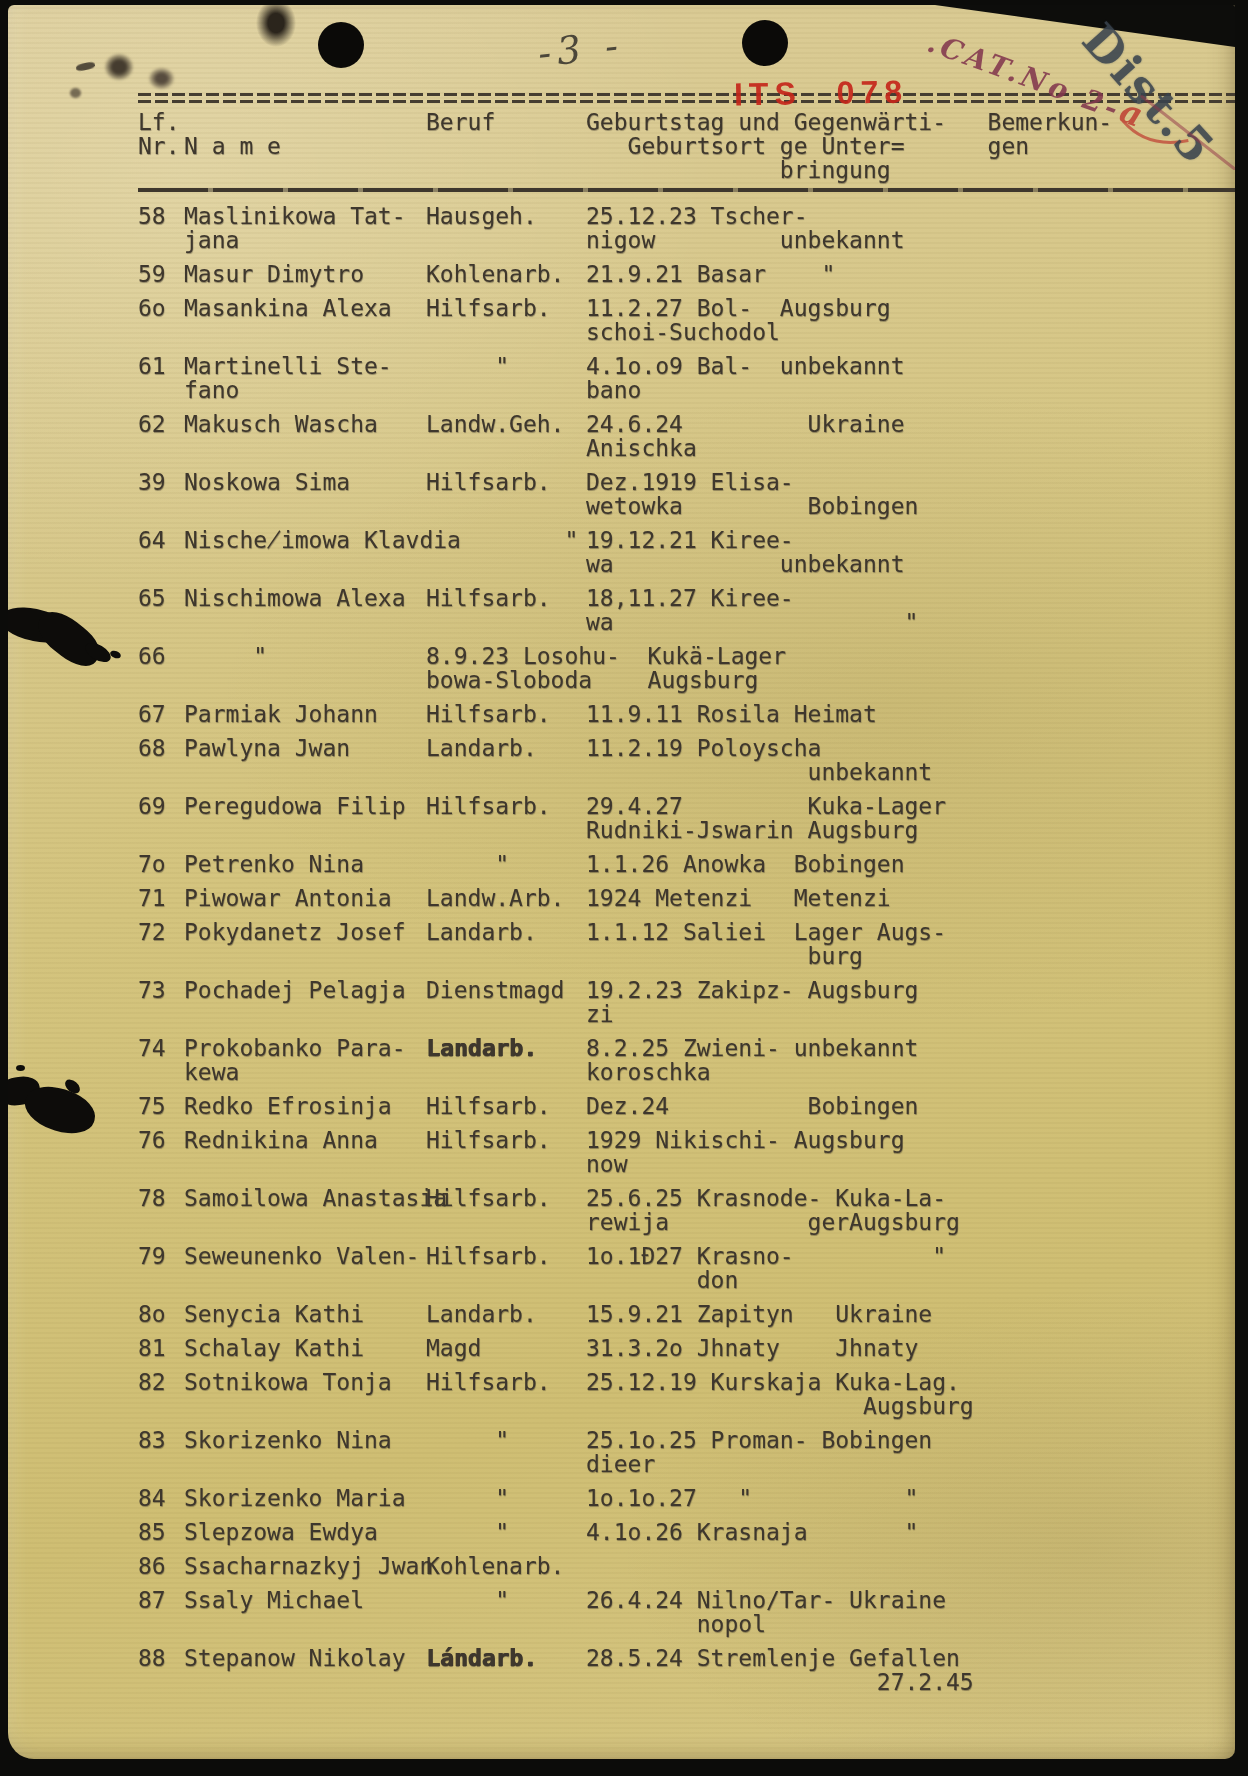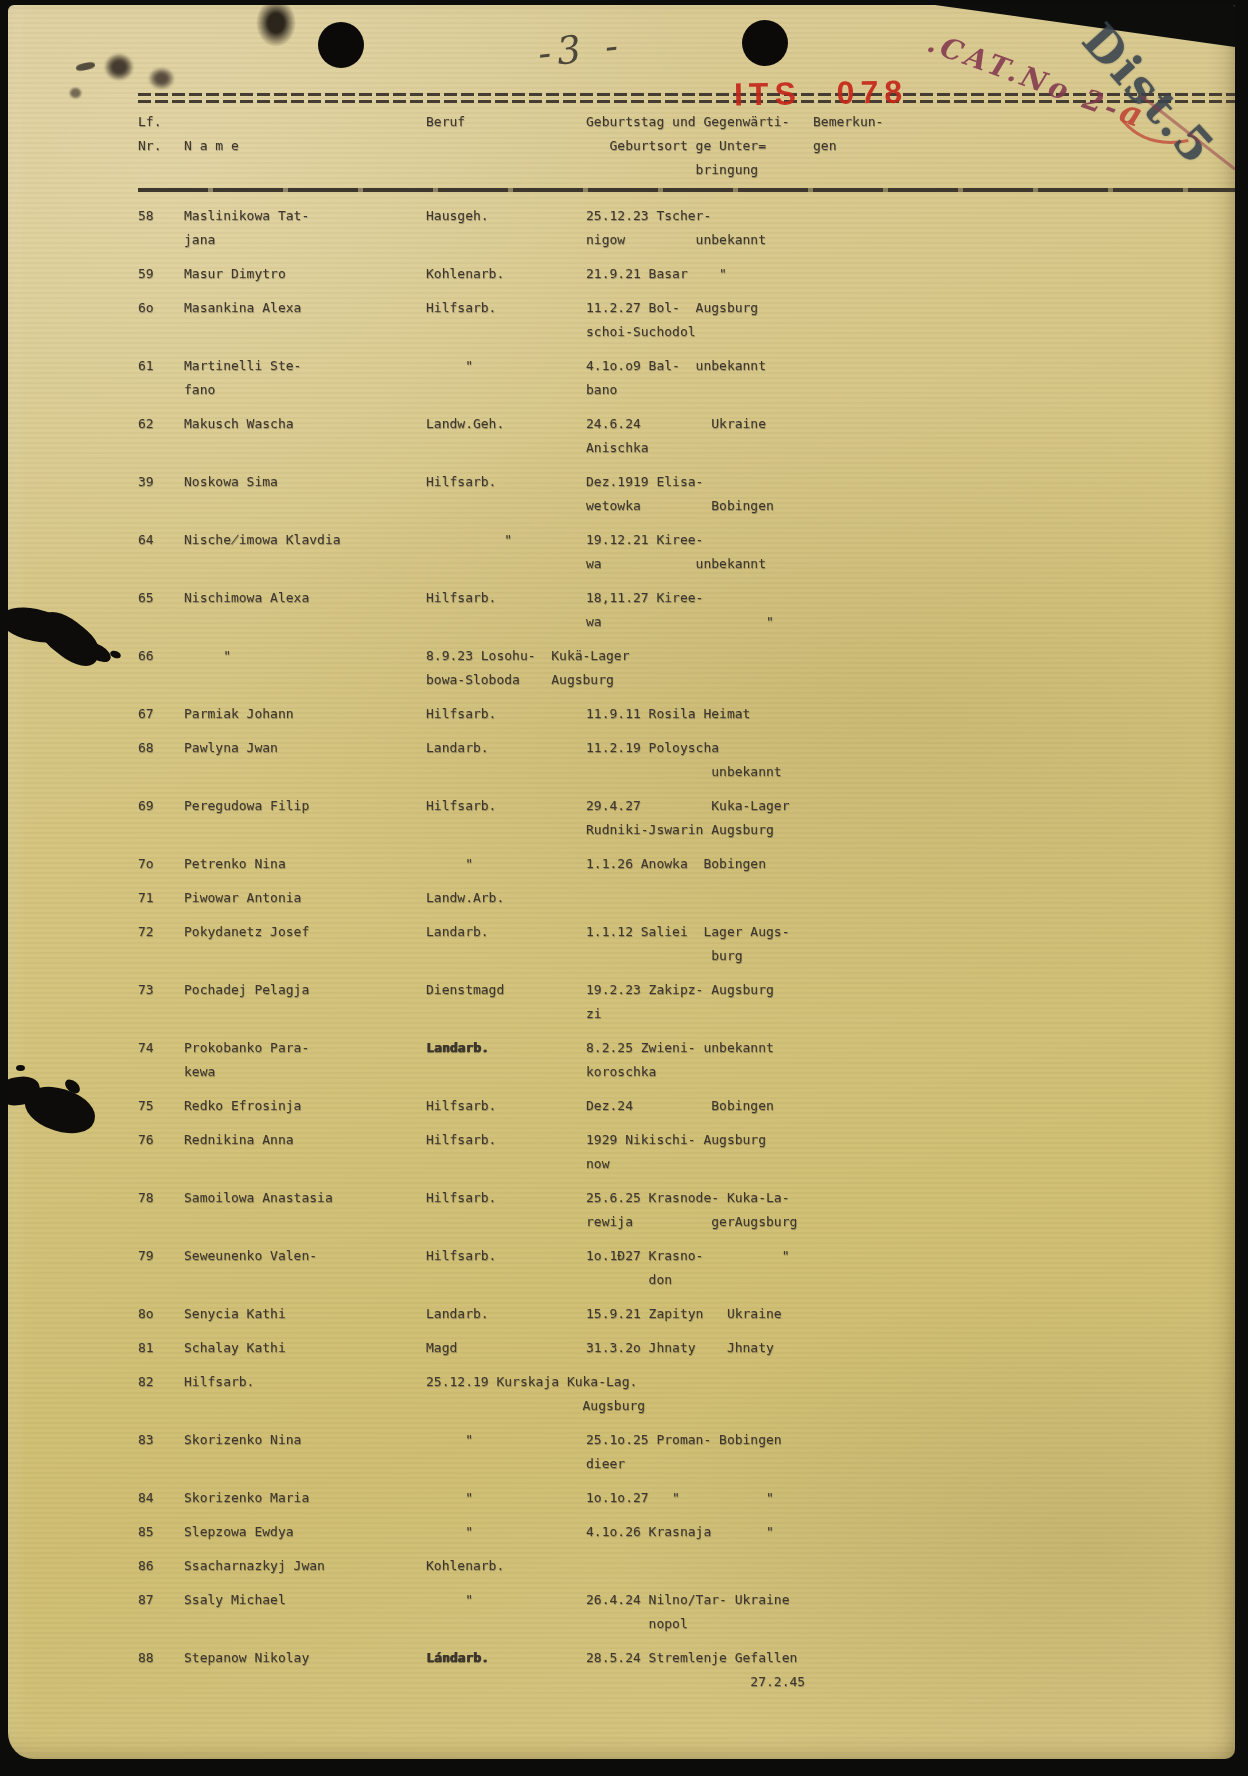--- a/index.html
+++ b/index.html
@@ -14,21 +14,21 @@
         linear-gradient(165deg,#dccd9b,#d4c47e 45%,#cfbe73 75%,#d6c684);
        box-shadow: inset -18px 0 26px -18px rgba(60,45,15,.38),
                    inset 0 -14px 22px -14px rgba(60,45,15,.30),
                    inset 14px 0 22px -14px rgba(255,250,230,.28);}
   .paper::before{content:"";position:absolute;inset:0;pointer-events:none;
        background:repeating-linear-gradient(0deg, rgba(110,92,40,.05) 0 2px, transparent 2px 5px);}
   .wedge{position:absolute;top:0;right:0;width:300px;height:42px;background:#0d0d0b;
        clip-path:polygon(0 0,100% 0,100% 100%);z-index:1}
   
   .content{position:absolute;left:130px;top:88px;width:1104px;z-index:2;
-       color:#3e372d;font-size:13px;line-height:24px;
+       color:#3e372d;font-size:23px;line-height:24px;
        text-shadow:.5px .6px .7px rgba(55,48,38,.42)}
   .c{white-space:pre}
   .hrow,.rrow{display:grid;grid-template-columns:46px 242px 160px 1fr}
   .rrow{margin-bottom:10px}
   .overtyped{font-weight:bold;text-shadow:1px 0 0 #3e372d,.5px .6px .7px rgba(55,48,38,.55)}
   .dline{height:10px;margin-bottom:7px;
        background-image:repeating-linear-gradient(90deg,#453d31 0 13px,transparent 13px 17px),
                         repeating-linear-gradient(90deg,#453d31 0 13px,transparent 13px 17px);
        background-size:100% 3px,100% 3px;background-position:0 0,0 7px;background-repeat:no-repeat,no-repeat}
   .tline{height:4px;margin:6px 0 12px;
@@ -212,20 +212,21 @@
     <div class="c">7o</div>
     <div class="c">Petrenko Nina</div>
     <div class="c">     "</div>
     <div class="c">1.1.26 Anowka  Bobingen</div>
   </div>
 
   <div class="rrow">
     <div class="c">71</div>
     <div class="c">Piwowar Antonia</div>
     <div class="c">Landw.Arb.</div>
+    <div class="c">1924 Metenzi   Metenzi</div>
   </div>
 
   <div class="rrow">
     <div class="c">72</div>
     <div class="c">Pokydanetz Josef</div>
     <div class="c">Landarb.</div>
     <div class="c">1.1.12 Saliei  Lager Augs-
                 burg</div>
   </div>
 
@@ -287,20 +288,21 @@
 
   <div class="rrow">
     <div class="c">81</div>
     <div class="c">Schalay Kathi</div>
     <div class="c">Magd</div>
     <div class="c">31.3.2o Jhnaty    Jhnaty</div>
   </div>
 
   <div class="rrow">
     <div class="c">82</div>
+    <div class="c">Sotnikowa Tonja</div>
     <div class="c">Hilfsarb.</div>
     <div class="c">25.12.19 Kurskaja Kuka-Lag.
                     Augsburg</div>
   </div>
 
   <div class="rrow">
     <div class="c">83</div>
     <div class="c">Skorizenko Nina</div>
     <div class="c">     "</div>
     <div class="c">25.1o.25 Proman- Bobingen

